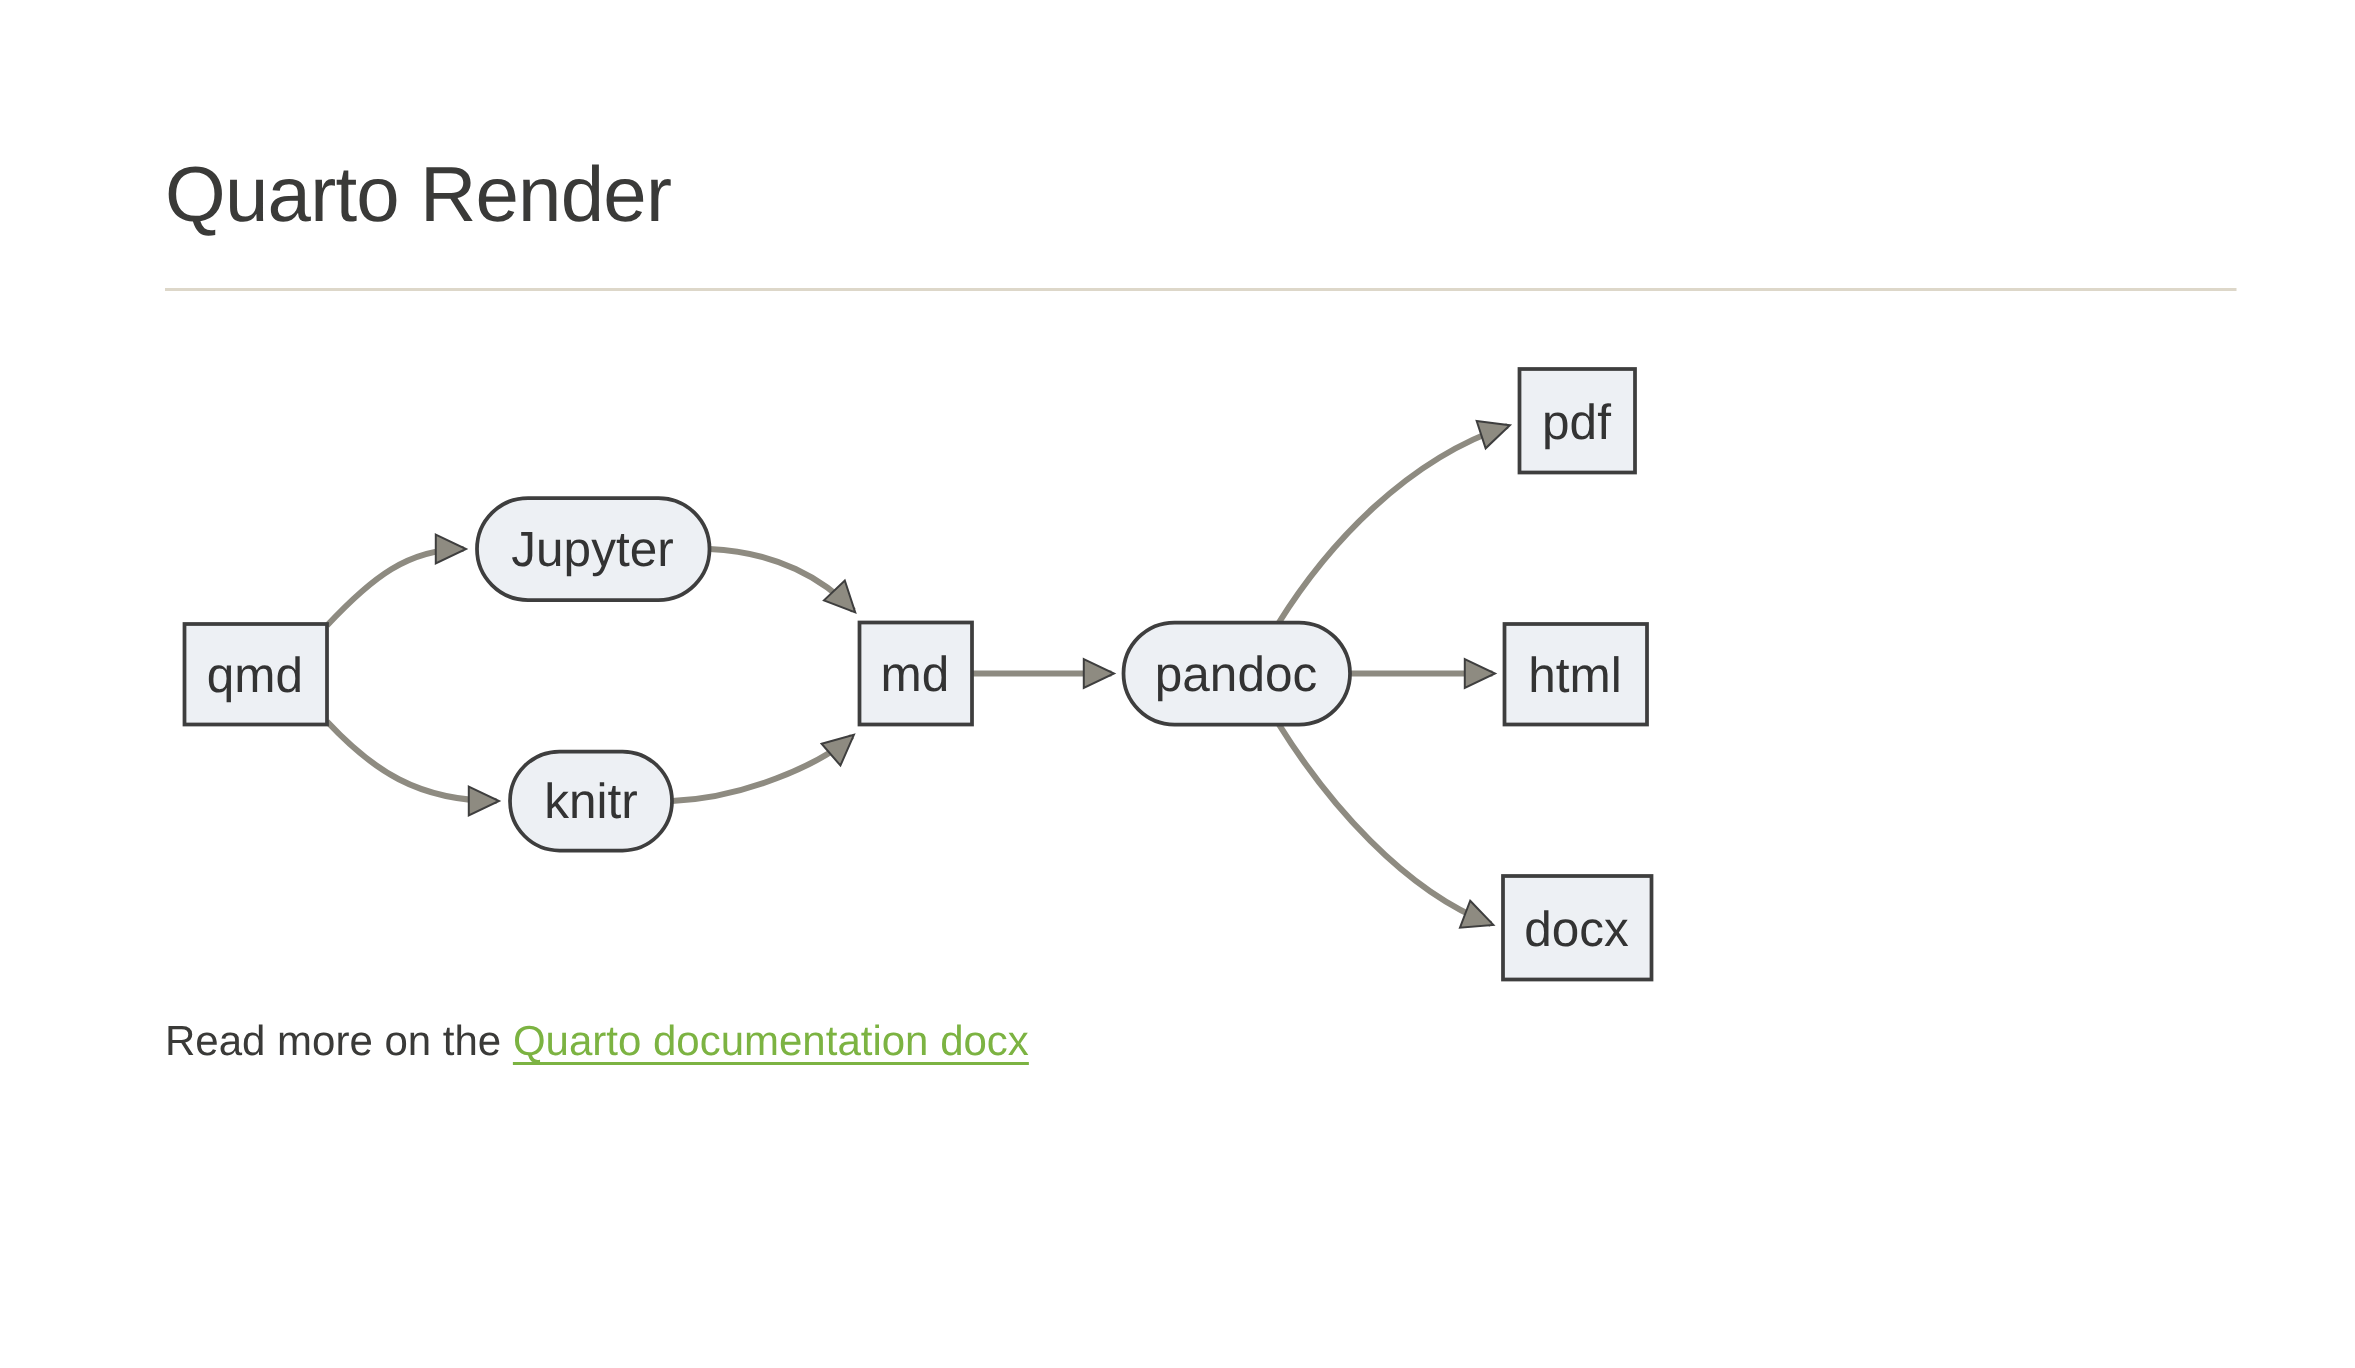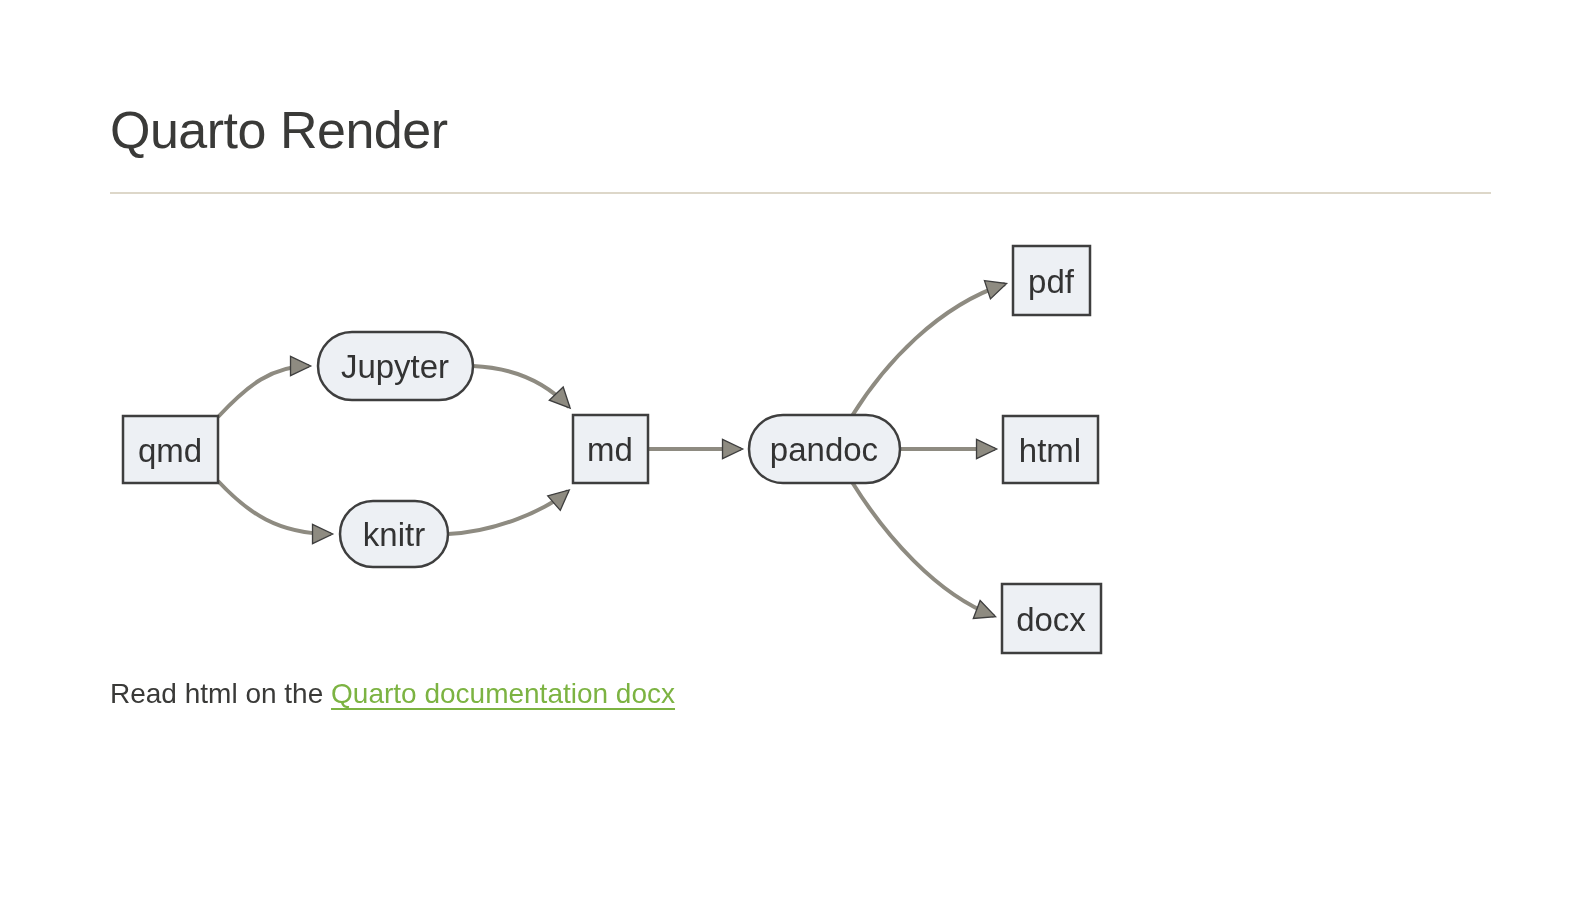--- a/index.html
+++ b/index.html
@@ -142,15 +142,15 @@
       <rect class="node" x="1003" y="416" width="95" height="67"></rect>
       <text class="node-label" x="1050" y="450">html</text>
     </g>
 
     <g>
       <rect class="node" x="1002" y="584" width="99" height="69"></rect>
       <text class="node-label" x="1051" y="619">docx</text>
     </g>
   </svg>
 
-  <p class="footer"><span>Read html on the </span><a class="doc-link" href="#">Quarto documentation docx</a></p>
+  <p class="footer"><span>Read more on the </span><a class="doc-link" href="#">Quarto documentation docx</a></p>
 
 </div>
 
 </body></html>

